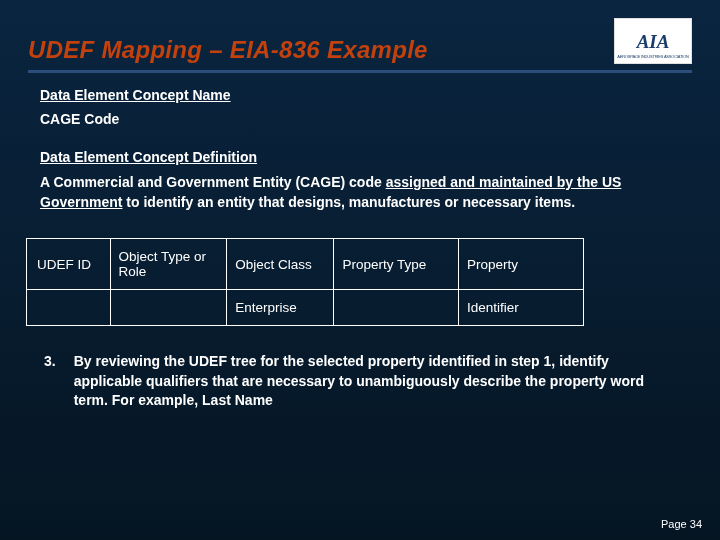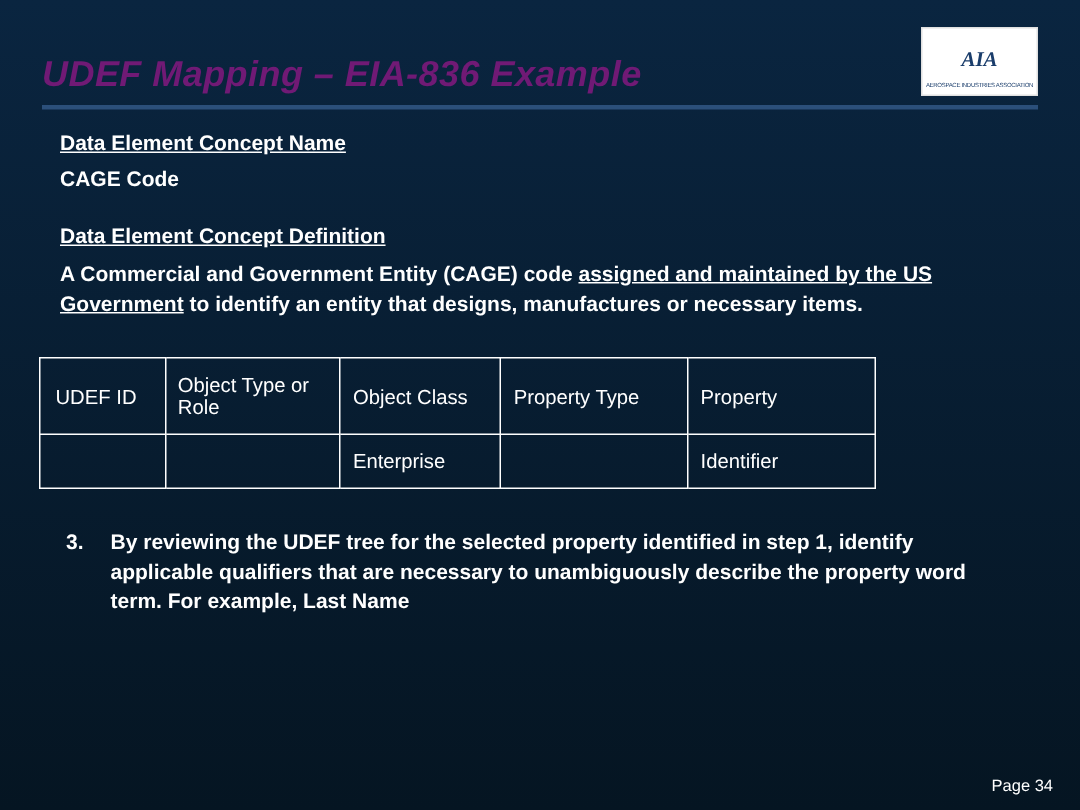--- a/index.html
+++ b/index.html
@@ -9,32 +9,32 @@
     font-family: Arial, Helvetica, sans-serif;
     color: #fff;
     position: relative;
     overflow: hidden;
   }
   .header-row {
     display: flex; align-items: flex-end; justify-content: space-between;
     padding: 18px 28px 6px 28px;
   }
   .title {
-    font-size: 24px; font-weight: bold; color: #701a75;
+    font-size: 24px; font-weight: bold; color: #c2410c;
     font-style: italic; letter-spacing: 0.3px;
   }
   .logo {
     width: 78px; height: 46px; background: #fff;
     border: 1px solid #e0e0e0;
     display: flex; align-items: center; justify-content: center;
     position: relative; overflow: hidden;
   }
   .logo-inner {
     font-family: Georgia, serif; font-style: italic; font-weight: bold;
-    color: #1a3d6b; font-size: 14px; line-height: 1;
+    color: #1a3d6b; font-size: 19px; line-height: 1;
   }
   .logo-sub {
     position: absolute; bottom: 4px; font-size: 4px; color: #1a3d6b;
     letter-spacing: -0.2px; white-space: nowrap;
   }
   .rule {
     margin: 0 28px 14px 28px;
     border: none; border-top: 3px solid #2b4f7a;
   }
   .content { padding: 0 40px; }

